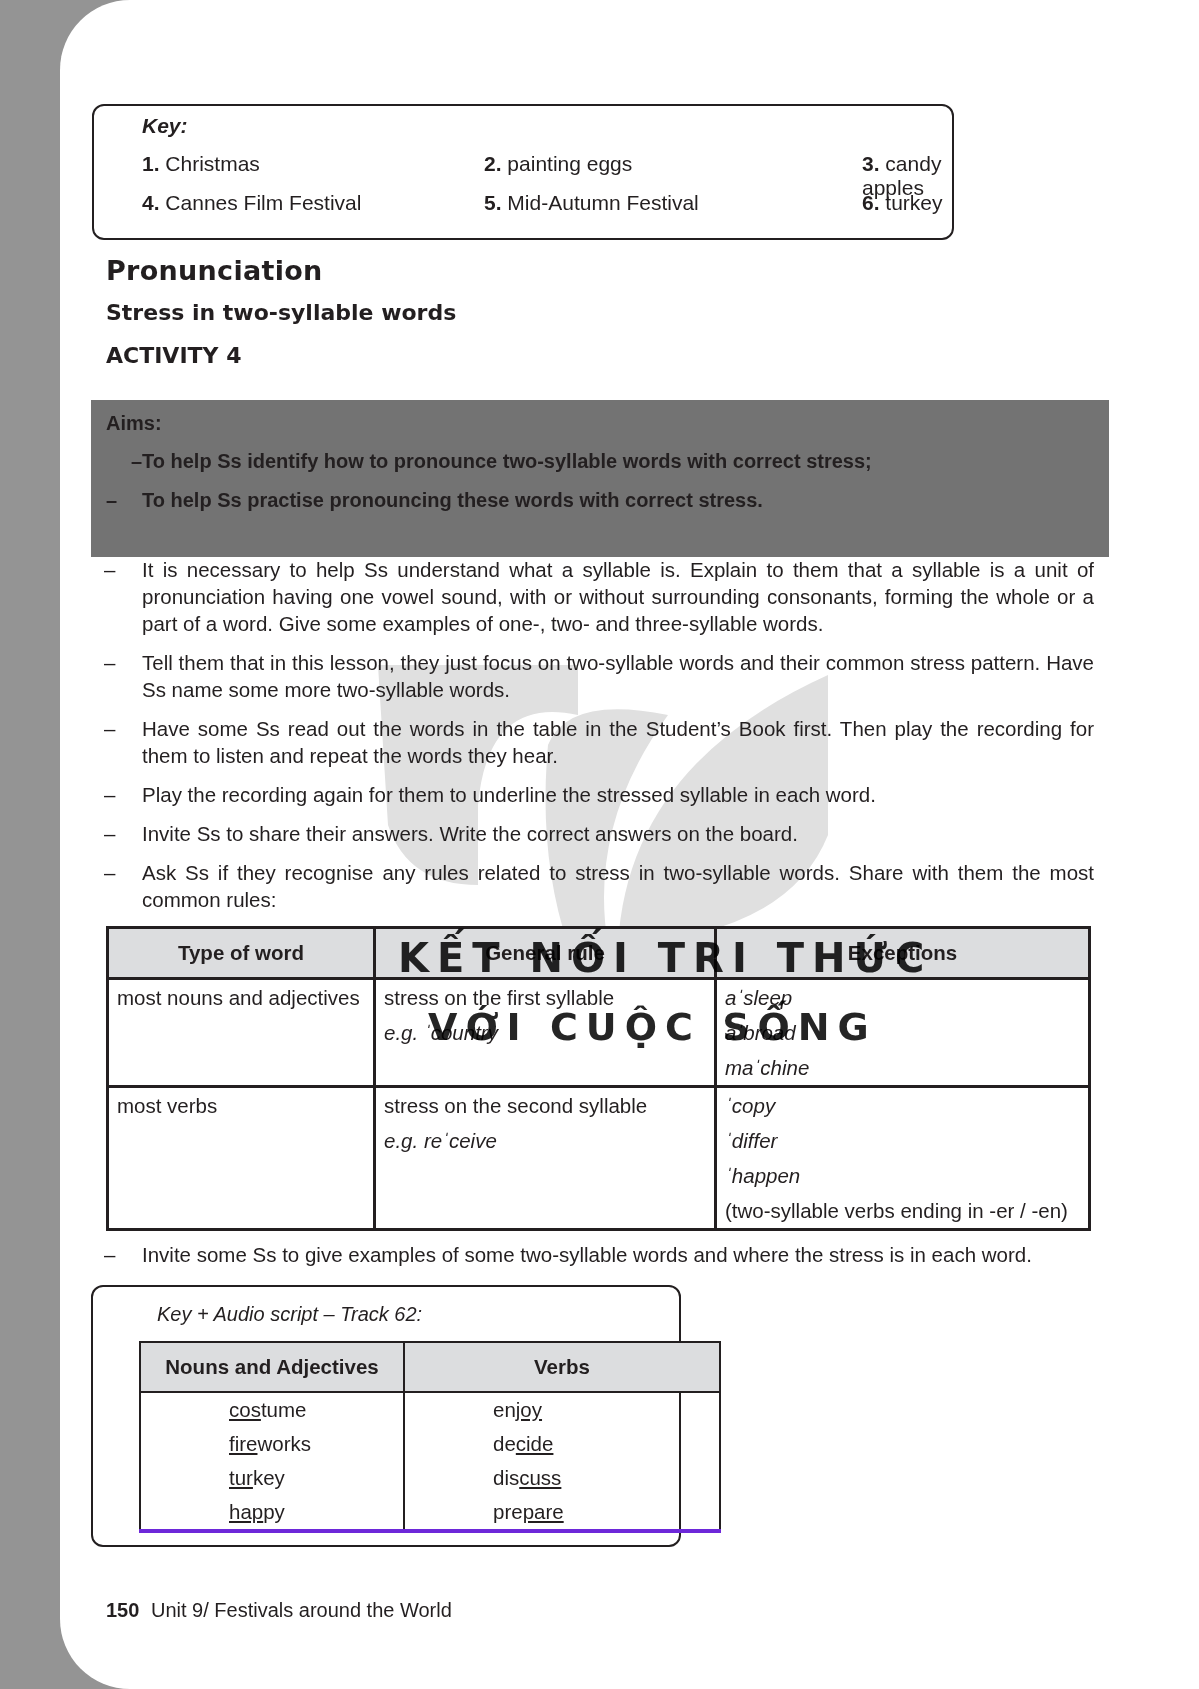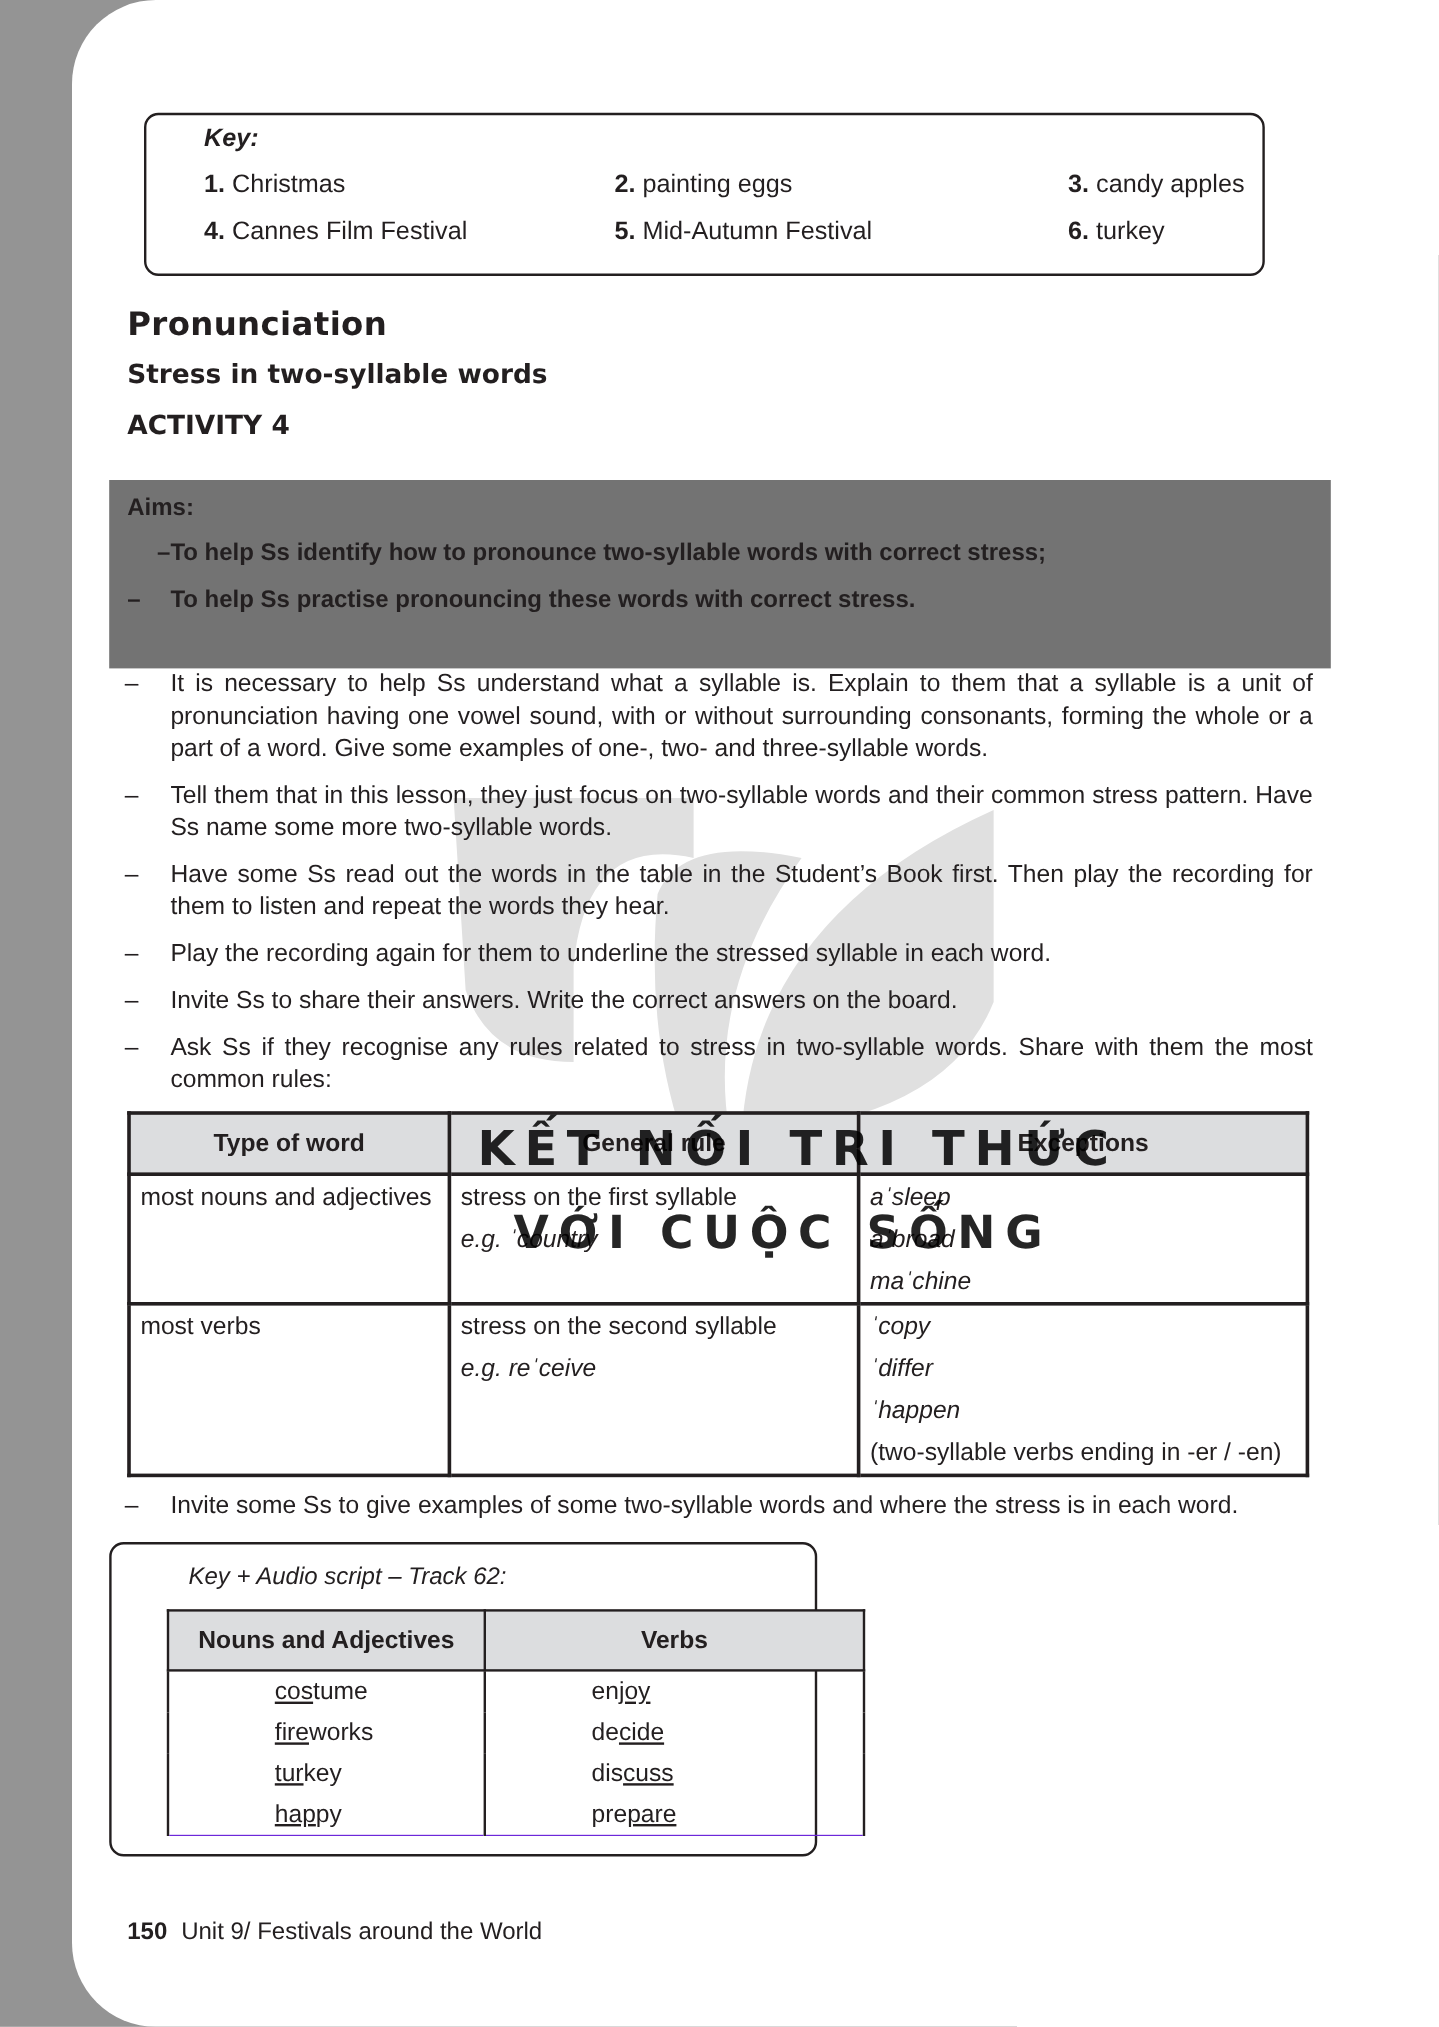--- a/index.html
+++ b/index.html
@@ -8,22 +8,22 @@
     background:#949494;
     font-family:"Liberation Sans", sans-serif; color:#231f20;
   }
   .page {
     position:absolute; left:60px; top:0; width:1139px; height:1689px;
     background:#ffffff; border-top-left-radius:70px; border-bottom-left-radius:70px;
   }
   .abs { position:absolute; }
   
   .keybox {
-    left:92px; top:94px; width:934px; height:136px;
-    border:2.5px solid #231f20; border-radius:12px; box-sizing:border-box;margin-left:28px;
+    left:92px; top:104px; width:862px; height:136px;
+    border:2.5px solid #231f20; border-radius:12px; box-sizing:border-box;
   }
   .keybox .key-title { position:absolute; left:48px; top:8px; font-size:21px; font-weight:bold; font-style:italic; }
   .keybox .item { position:absolute; font-size:21px; }
   .keybox .item b { font-weight:bold; }
 
   .h1 { left:106px; top:255px; font-size:27px; font-weight:900; font-family:"DejaVu Sans", sans-serif; letter-spacing:0.3px; }
   .h2 { left:106px; top:300px; font-size:22px; font-weight:900; font-family:"DejaVu Sans", sans-serif; }
   .h3 { left:106px; top:343px; font-size:22px; font-weight:900; font-family:"DejaVu Sans", sans-serif; }
 
   .aims {
@@ -58,21 +58,21 @@
   .audiobox {
     left:91px; top:1285px; width:590px; height:262px; border:2.5px solid #231f20;
     border-radius:12px; box-sizing:border-box;
   }
   .audiobox .ab-title { position:absolute; left:64px; top:16px; font-size:20px; font-weight:normal; font-style:italic; }
   table.audio {
     position:absolute; left:46px; top:54px; width:582px; border-collapse:collapse; font-size:20.5px;
   }
   table.audio th { background:#dcdddf; border:2px solid #231f20; height:46px; font-weight:bold; text-align:center; }
   table.audio td { border-left:2px solid #231f20; border-right:2px solid #231f20; padding:0; }
-  table.audio tr.last td { border-bottom:1px solid #6d28d9; }
+  table.audio tr.last td { border-bottom:4px solid #6d28d9; }
   table.audio td.c1 { padding-left:88px; line-height:34px;margin-top:20px; }
   table.audio td.c2 { padding-left:88px; line-height:34px; }
   .u { text-decoration:underline; }
 
   .footer { left:106px; top:1599px; font-size:20px; }
   .footer .num { font-weight:bold; }
 </style>
 </head>
 <body>
 

